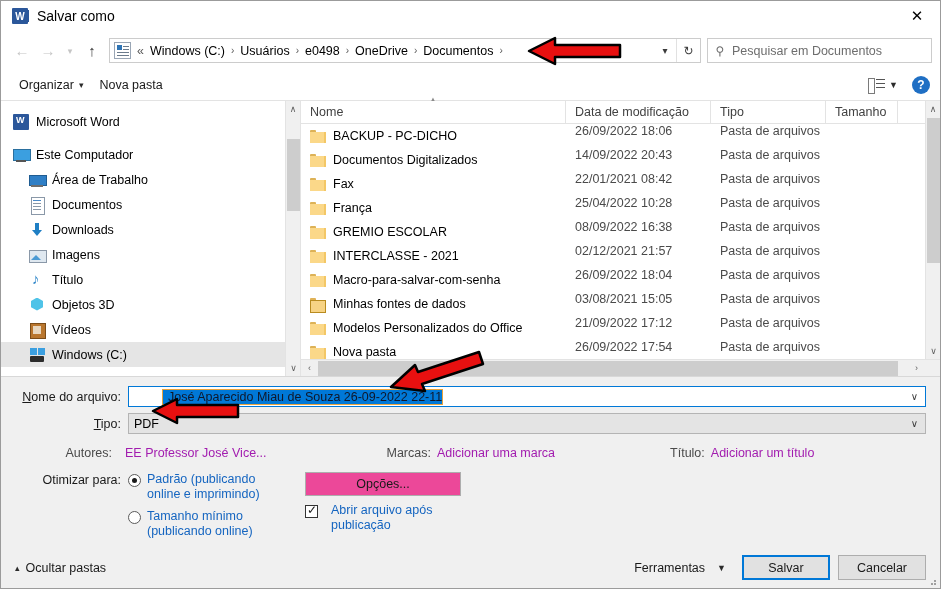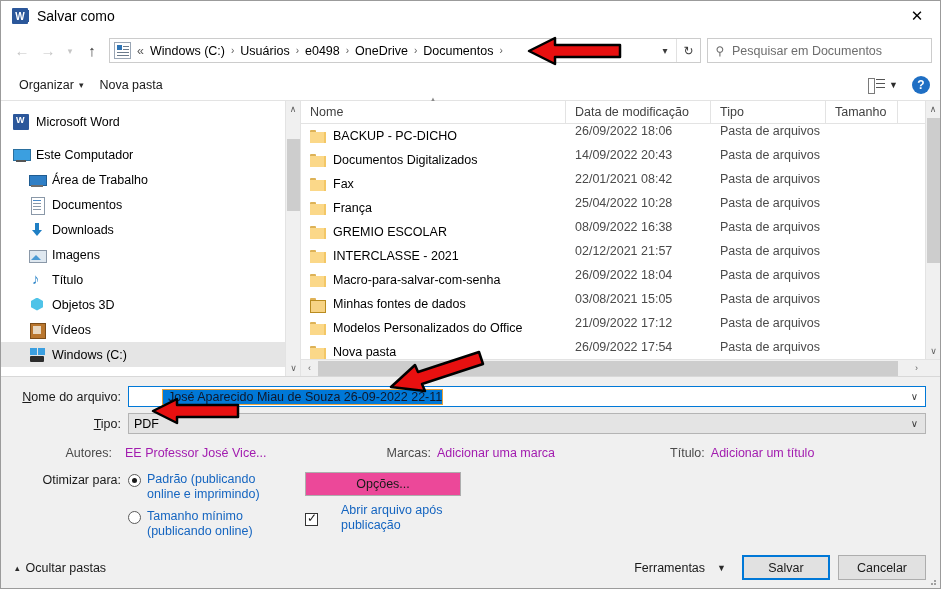--- a/index.html
+++ b/index.html
@@ -380,21 +380,21 @@
   .radio-lbl { font-size: 12.5px; color: #1565c0; line-height: 15px; }
   .ul { text-decoration: underline; }
 
   #opt-mid { display: flex; flex-direction: column; align-items: flex-start; }
   #options-btn {
     width: 156px; height: 24px; border: 1px solid #adadad;
     background: #ec4899; font-size: 12.5px; color: #1a1a1a;
     display: flex; align-items: center; justify-content: center;
     margin-bottom: 7px;
   }
-  .chk-item { display: flex; align-items: center; gap: 23px; }
+  .chk-item { display: flex; align-items: flex-start; gap: 13px; }
   .chkbox {
     width: 13px; height: 13px; border: 1px solid #333; background: #fff;
     flex: 0 0 13px; margin-top: 2px; position: relative;
   }
   .chkbox.on:after {
     content: "\2713"; position: absolute; left: 1px; top: -3px;
     font-size: 12px; color: #1a1a1a;
   }
   .chk-lbl { font-size: 12.5px; color: #1565c0; line-height: 15px; }
 

